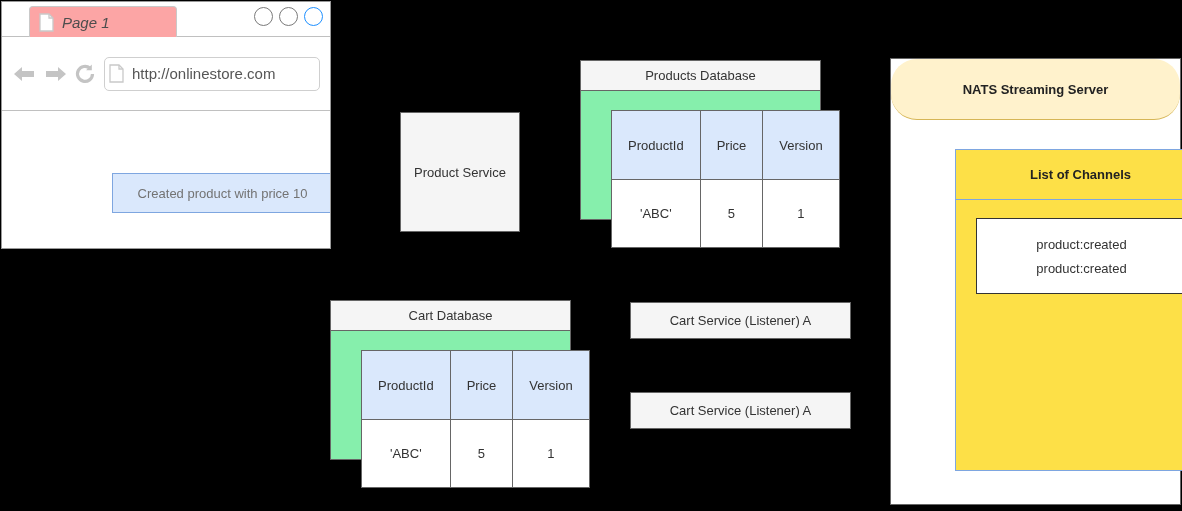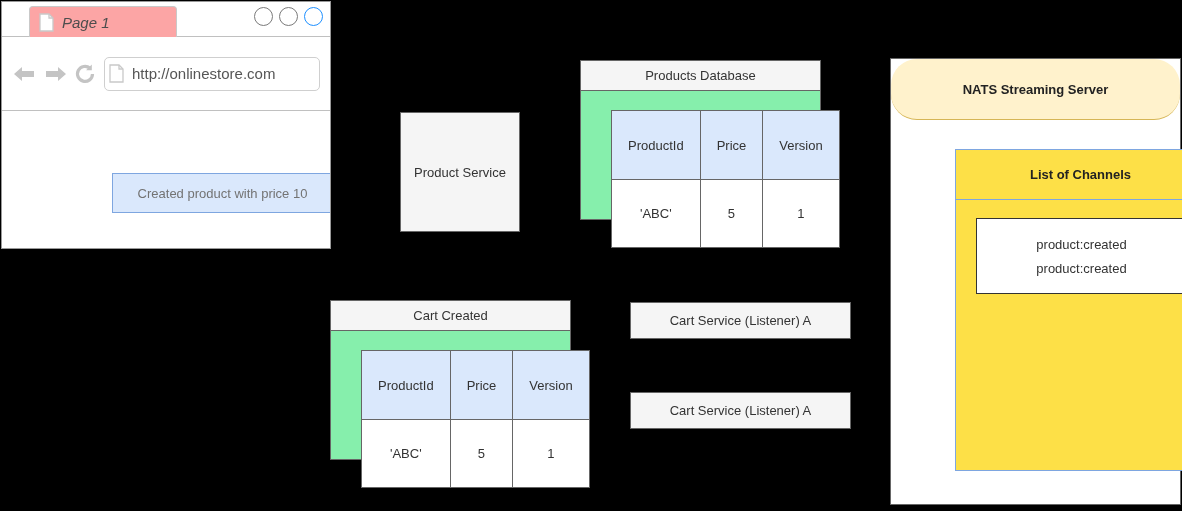--- a/index.html
+++ b/index.html
@@ -401,21 +401,21 @@
             <td>'ABC'</td>
             <td>5</td>
             <td>1</td>
           </tr>
         </tbody>
       </table>
     </div>
   </div>
 
   <div class="db cart-db">
-    <div class="db-title">Cart Created</div>
+    <div class="db-title">Cart Database</div>
     <div class="db-body">
       <table class="db-table">
         <thead>
           <tr>
             <th class="col-id">ProductId</th>
             <th class="col-price">Price</th>
             <th class="col-version">Version</th>
           </tr>
         </thead>
         <tbody>

